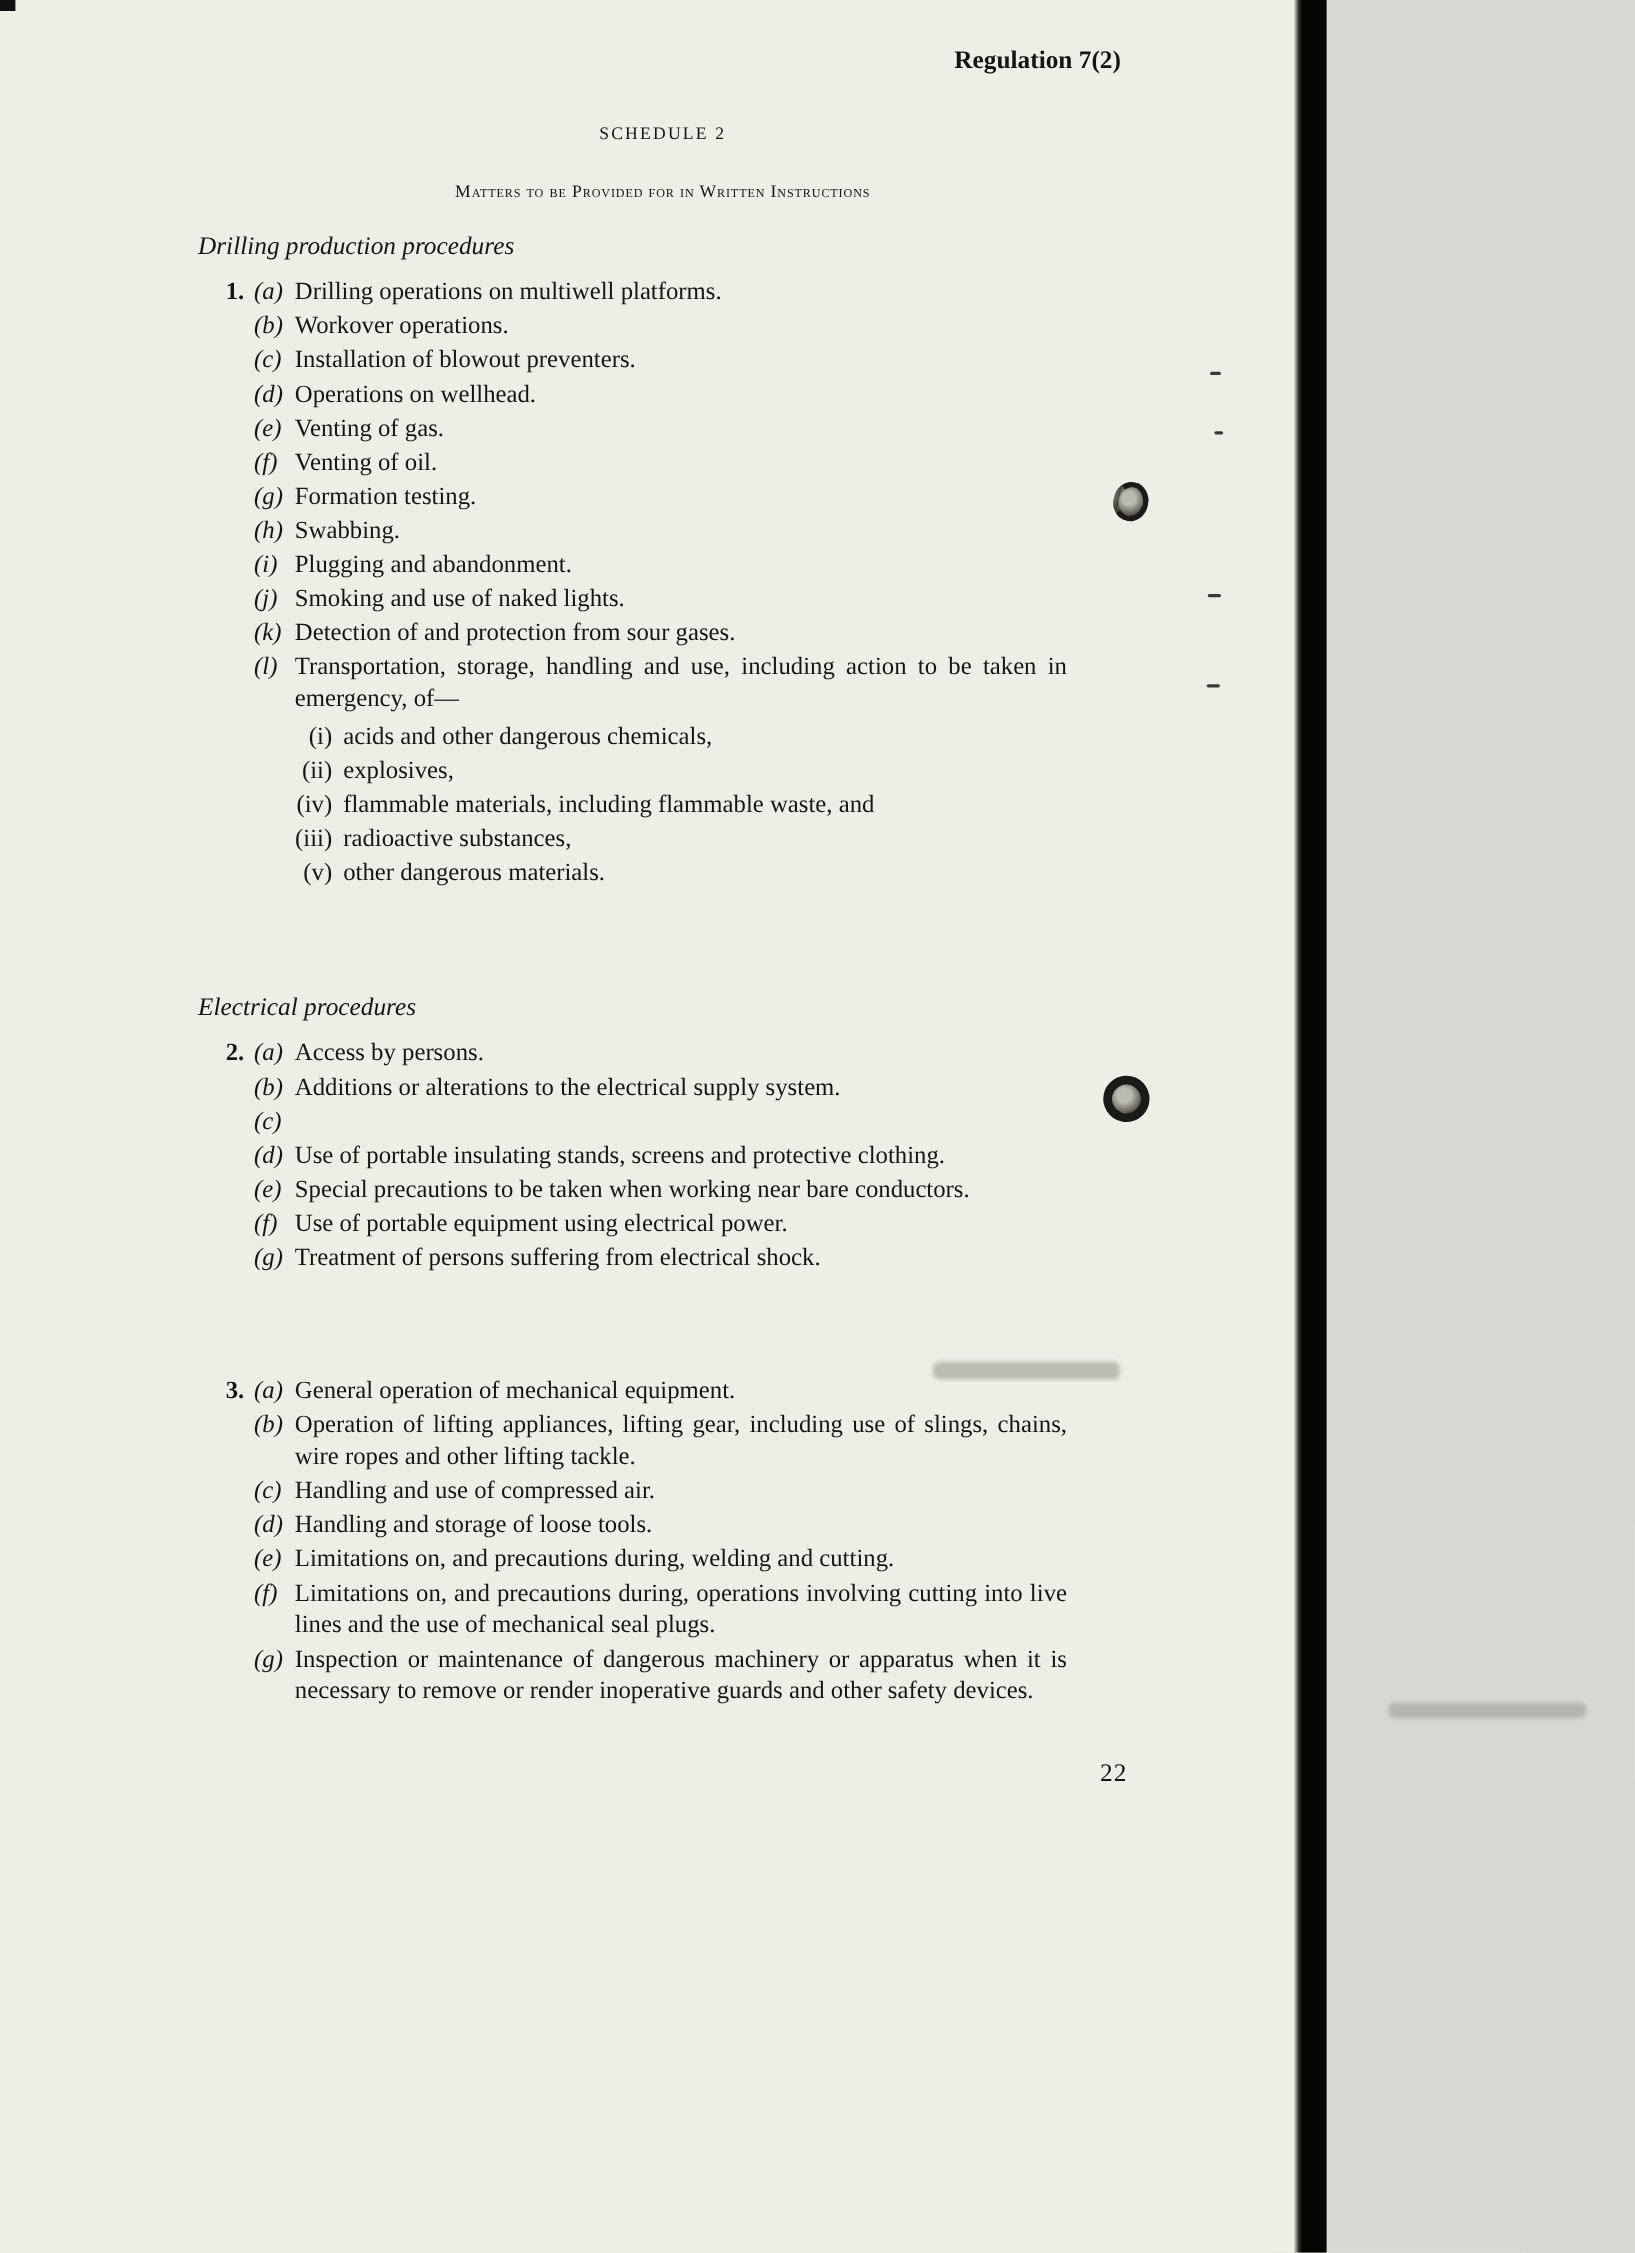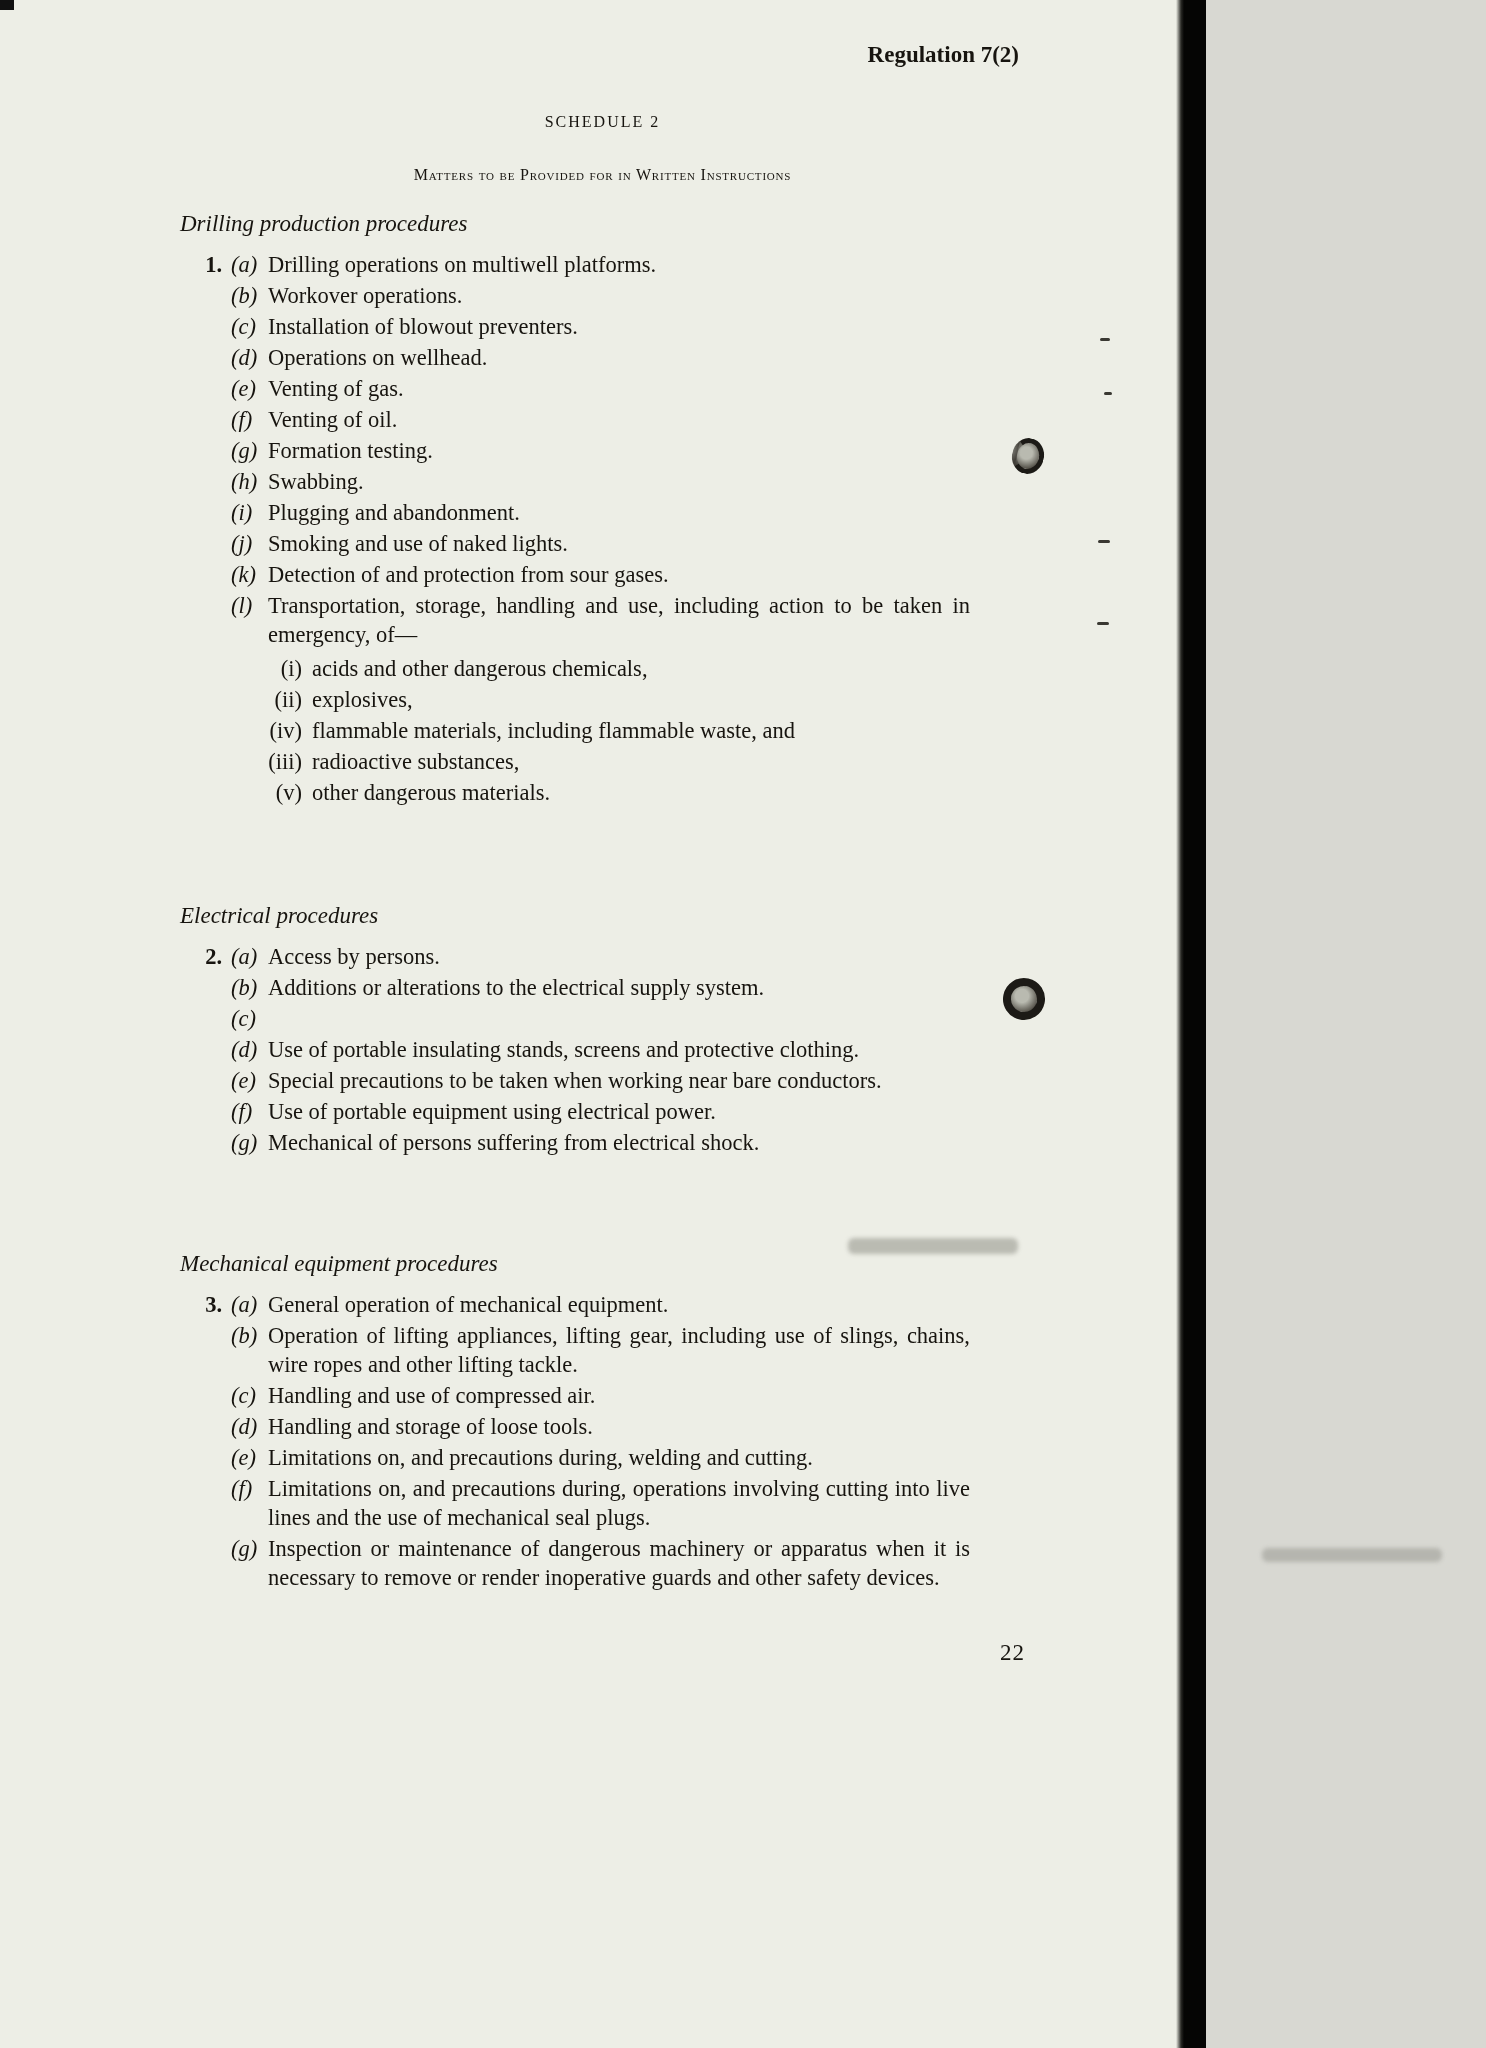--- a/index.html
+++ b/index.html
@@ -235,26 +235,25 @@
             <span class="num"></span>
             <span class="lbl">(f)</span>
             <div class="txt">
               <div class="txt-main">Use of portable equipment using electrical power.</div>
             </div>
           </div>
           <div class="item">
             <span class="num"></span>
             <span class="lbl">(g)</span>
             <div class="txt">
-              <div class="txt-main">Mechanical of persons suffering from electrical shock.</div>
+              <div class="txt-main">Treatment of persons suffering from electrical shock.</div>
             </div>
           </div>
         </section>
         <section class="doc-section">
-          <div class="sec-heading">Mechanical equipment procedures</div>
           <div class="item">
             <span class="num">3.</span>
             <span class="lbl">(a)</span>
             <div class="txt">
               <div class="txt-main">General operation of mechanical equipment.</div>
             </div>
           </div>
           <div class="item">
             <span class="num"></span>
             <span class="lbl">(b)</span>

